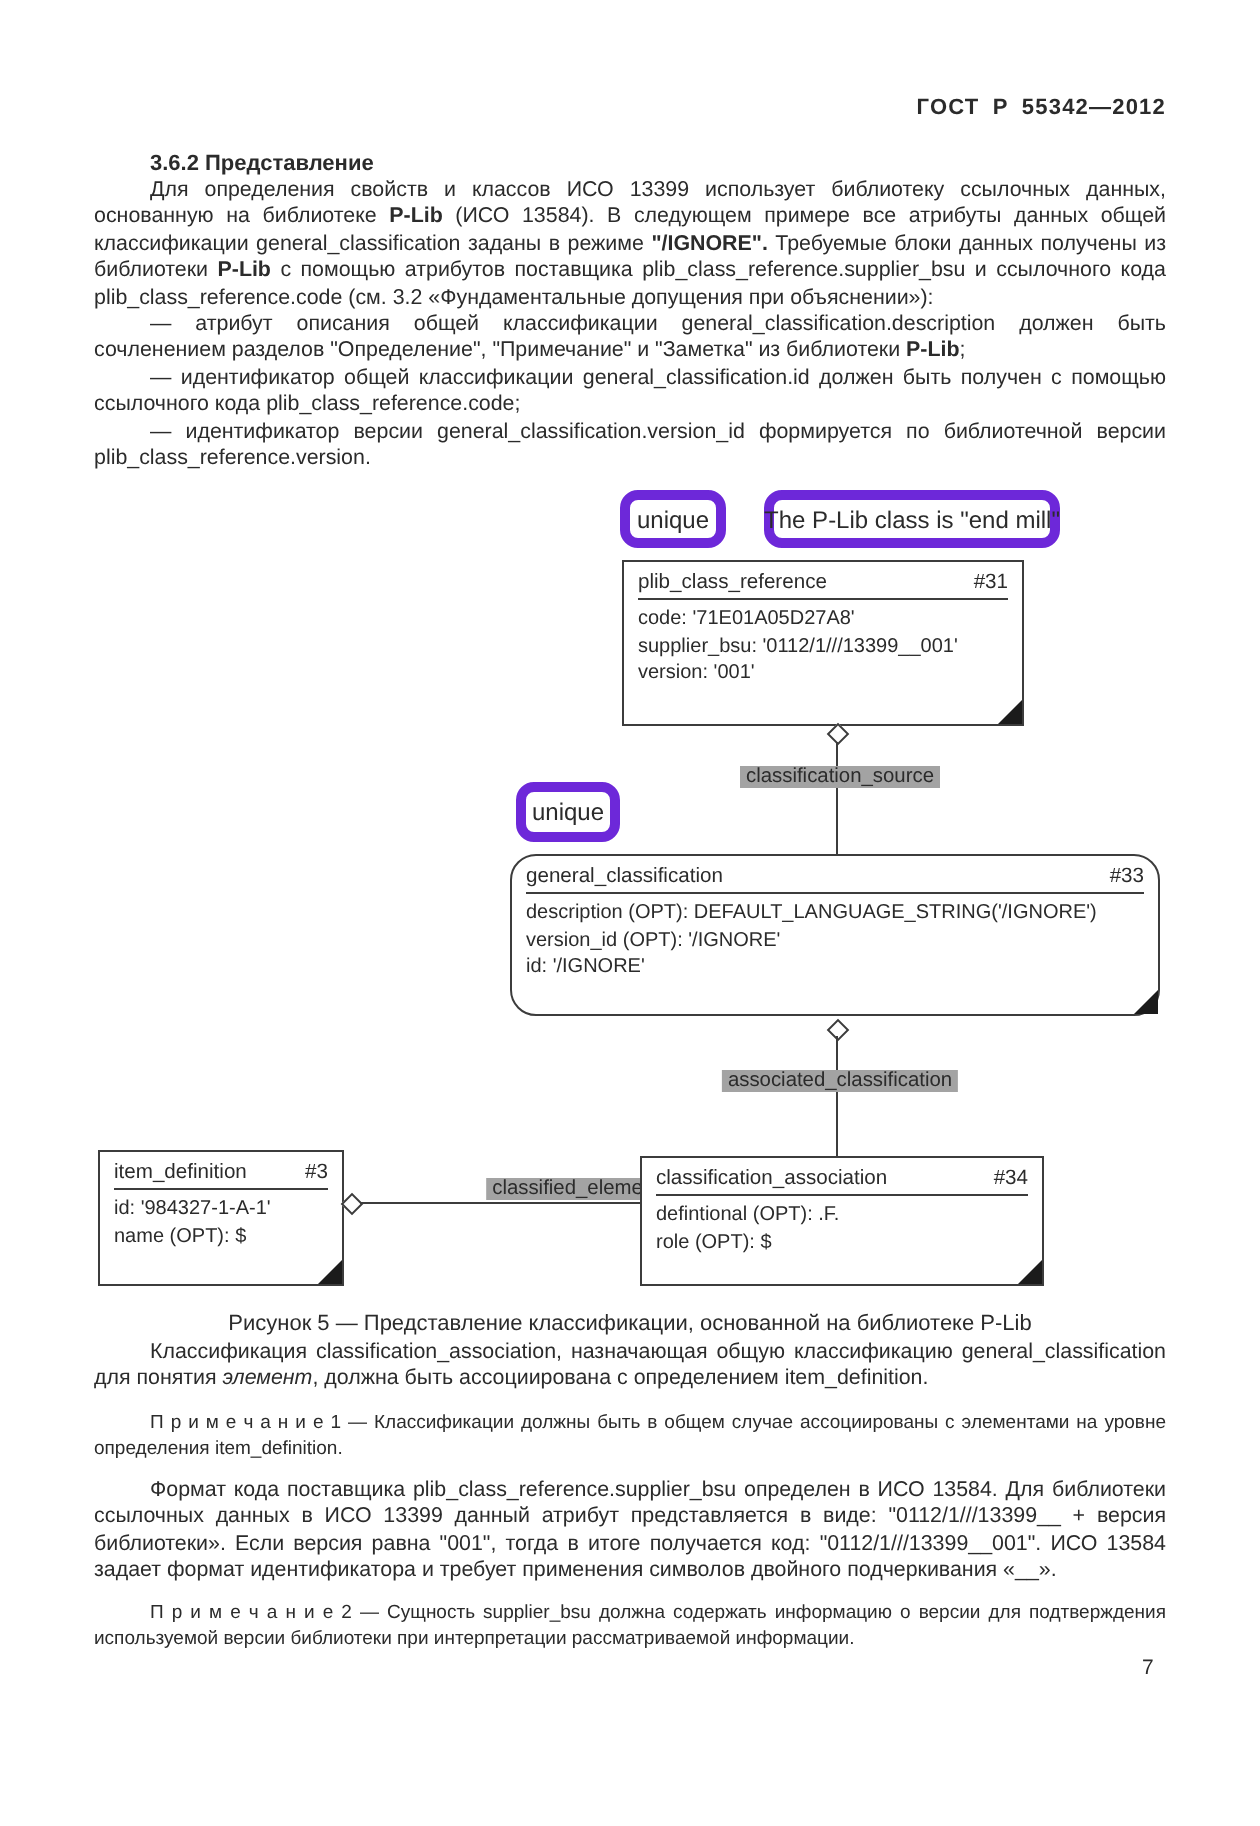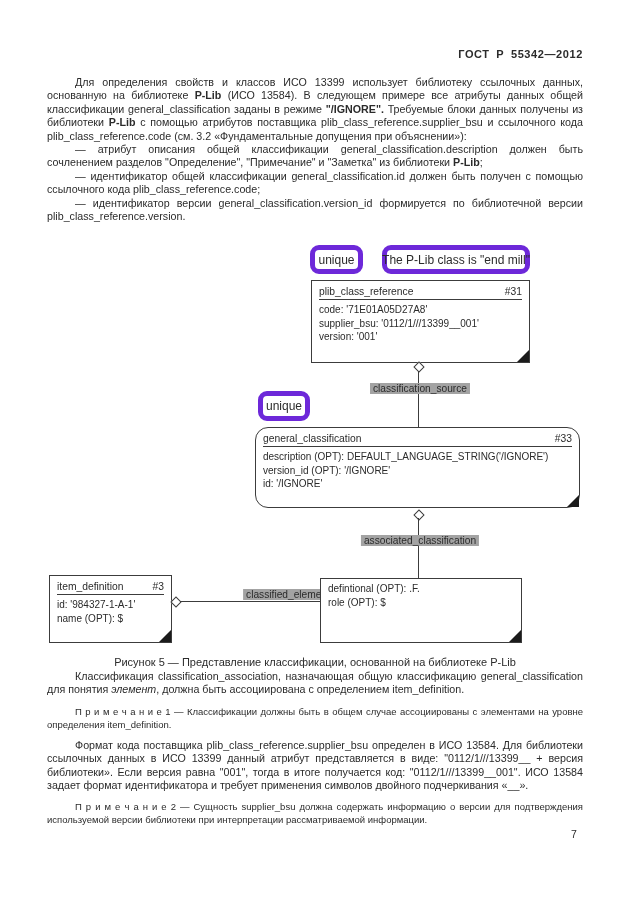--- a/index.html
+++ b/index.html
@@ -54,32 +54,33 @@
   .page-number { position:absolute; top:828px; left:571px; font-size:10.5px; }
 </style>
 </head>
 <body>
 
 <div class="page">
 
   <div class="doc-header">ГОСТ Р 55342—2012</div>
 
   <div class="textblock tb1">
+    <h3 class="section-heading">3.6.2 Представление</h3>
     <p class="para"><span>Для определения свойств и классов ИСО 13399 использует библиотеку ссылочных данных, основанную на библиотеке </span><span style="font-weight: bold;">P-Lib</span><span> (ИСО 13584). В следующем примере все атрибуты данных общей классификации general_classification заданы в режиме </span><span style="font-weight: bold;">"/IGNORE".</span><span> Требуемые блоки данных получены из библиотеки </span><span style="font-weight: bold;">P-Lib</span><span> с помощью атрибутов поставщика plib_class_reference.supplier_bsu и ссылочного кода plib_class_reference.code (см. 3.2 «Фундаментальные допущения при объяснении»):</span></p>
     <p class="para"><span>— атрибут описания общей классификации general_classification.description должен быть сочленением разделов "Определение", "Примечание" и "Заметка" из библиотеки </span><span style="font-weight: bold;">P-Lib</span><span>;</span></p>
     <p class="para">— идентификатор общей классификации general_classification.id должен быть получен с помощью ссылочного кода plib_class_reference.code;</p>
     <p class="para">— идентификатор версии general_classification.version_id формируется по библиотечной версии plib_class_reference.version.</p>
   </div>
 
   <div class="diagram">
 
     <div class="rounded" style="left:310px; top:2px; width:53px; height:29px;">unique</div>
     <div class="rounded" style="left:382px; top:2px; width:148px; height:29px;">The P-Lib class is "end mill"</div>
 
-    <div class="entity" style="left:311px; top:37px; width:219px; height:83px;">
+    <div class="entity" style="left:311px; top:37px; width:201px; height:83px;">
       <div class="etitle">
         <span>plib_class_reference</span>
         <span>#31</span>
       </div>
       <div class="eattrs">
         <div>code: '71E01A05D27A8'</div>
         <div>supplier_bsu: '0112/1///13399__001'</div>
         <div>version: '001'</div>
       </div>
       <div class="fold"></div>
@@ -118,20 +119,24 @@
         <div>name (OPT): $</div>
       </div>
       <div class="fold"></div>
     </div>
 
     <div class="diamond" style="left:172px; top:355px;"></div>
     <div class="hline" style="left:180px; top:358px; width:140px;"></div>
     <div class="rel-label" style="left:248px; top:346px;margin-left:40px;">classified_element</div>
 
     <div class="entity" style="left:320px; top:335px; width:202px; height:65px;">
+      <div class="etitle">
+        <span>classification_association</span>
+        <span>#34</span>
+      </div>
       <div class="eattrs">
         <div>defintional (OPT): .F.</div>
         <div>role (OPT): $</div>
       </div>
       <div class="fold"></div>
     </div>
 
   </div>
 
   <div class="fig-caption">Рисунок 5 — Представление классификации, основанной на библиотеке P-Lib</div>

